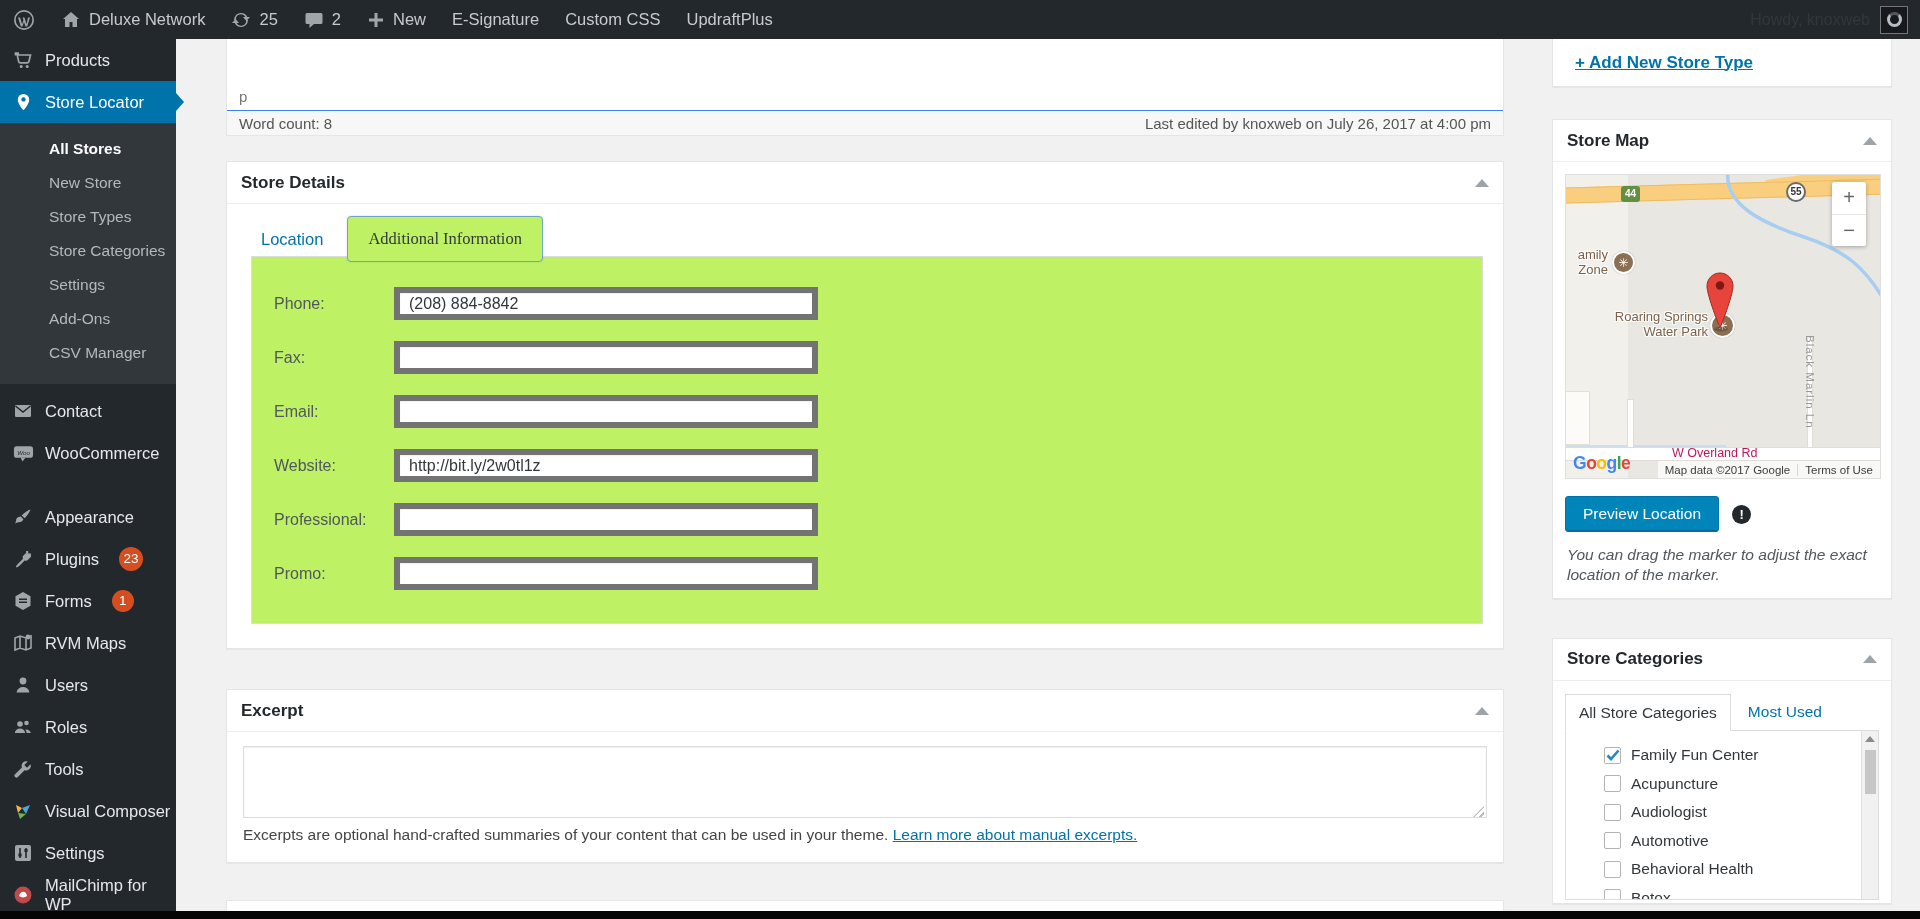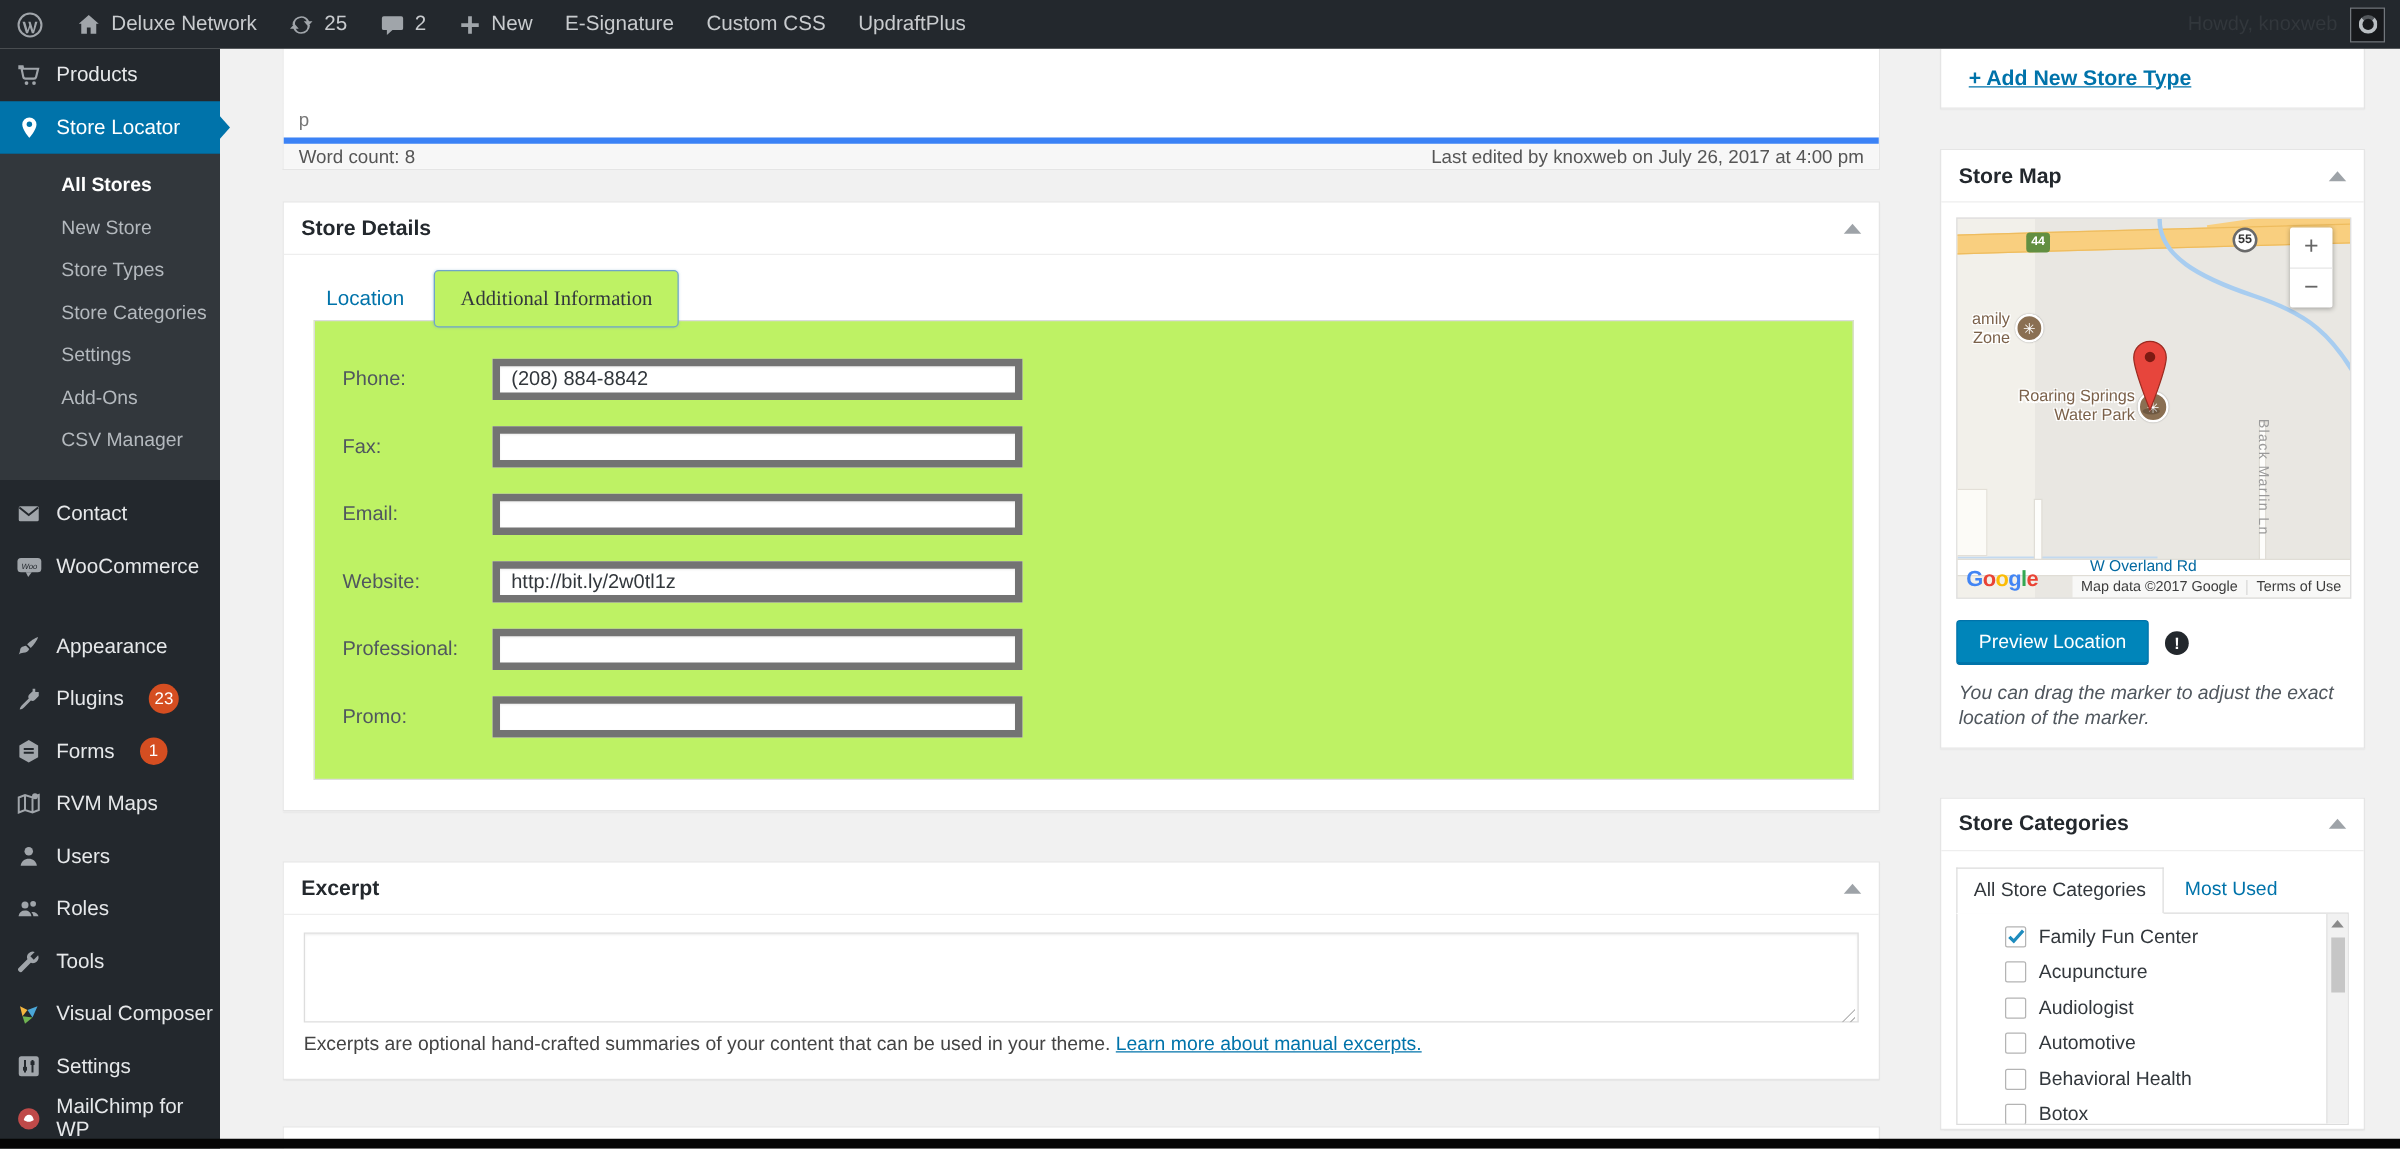--- a/index.html
+++ b/index.html
@@ -33,21 +33,21 @@
   
   #main { position:absolute; left:226px; top:39px; width:1278px; }
   .metabox { background:#fff; border:1px solid #e5e5e5; box-shadow:0 1px 1px rgba(0,0,0,.04); }
   .mb-header { height:42px; display:flex; align-items:center; padding:0 14px; font-size:17px; font-weight:bold; color:#23282d; border-bottom:1px solid #eee; cursor:pointer; }
   .toggle { margin-left:auto; width:0; height:0; border-left:7px solid transparent; border-right:7px solid transparent; border-bottom:8px solid #9ea3a8; cursor:pointer; }
 
   
   #editor-box { border:1px solid #e5e5e5; border-top:none; background:#fff; }
   .editor-blank { height:44px; background:#fff; }
   .editor-path { height:27px; display:flex; align-items:center; padding:0 12px; font-size:15px; color:#777; background:#fff; }
-  .editor-status { height:25px; display:flex; align-items:center; justify-content:space-between; padding:0 12px; background:#f7f7f7; border-top:5px solid #3b82f6; font-size:15px; color:#555; }
+  .editor-status { height:25px; display:flex; align-items:center; justify-content:space-between; padding:0 12px; background:#f7f7f7; border-top:1px solid #3b82f6; font-size:15px; color:#555; }
 
   
   #store-details { margin-top:25px; }
   .sd-body { padding:12px 20px 24px 24px; }
   .sd-tabs { position:relative; height:46px; display:flex; align-items:center; z-index:2; }
   .sd-tab-link { color:#0073aa; font-size:16.5px; padding-left:10px; margin-right:24px; cursor:pointer; }
   .sd-tab-active { height:46px; line-height:44px; background:#bef264; border:1px solid #6fa5c8; border-radius:4px; padding:0 20px; font-size:16.5px; color:#32373c; cursor:pointer; box-shadow:0 0 2px rgba(111,165,200,.4);font-family:Liberation Serif, serif; }
   .sd-panel { margin-top:-6px; border:1px solid #dcdcdc; padding:30px 0 12px 22px; position:relative; z-index:1; background:#bef264; }
   .field-row { display:flex; align-items:center; margin-bottom:21px; }
   .field-row label { width:120px; font-size:16px; color:#50575e; }
@@ -80,40 +80,40 @@
   .shield44 { position:absolute; left:55px; top:11px; width:19px; height:16px; background:#628f41; border-radius:3px; color:#fff; font-size:10px; font-weight:bold; text-align:center; line-height:16px; }
   .circle55 { position:absolute; left:220px; top:7px; width:20px; height:20px; background:#fff; border:2px solid #6a6a6a; border-radius:50%; color:#333; font-size:10px; font-weight:bold; text-align:center; line-height:16px; }
   .map-zoomctl { position:absolute; right:14px; top:7px; width:34px; height:64px; background:#fff; border-radius:2px; box-shadow:0 1px 4px rgba(0,0,0,.3); display:flex; flex-direction:column; cursor:pointer; }
   .map-zoomctl span { flex:1; display:flex; align-items:center; justify-content:center; font-size:20px; color:#666; }
   .map-zoomctl span:first-child { border-bottom:1px solid #e6e6e6; }
   .poi-label { position:absolute; color:#7b614a; font-size:13px; line-height:1.12; text-align:right; text-shadow:1px 1px 0 #fff,-1px -1px 0 #fff,1px -1px 0 #fff,-1px 1px 0 #fff; }
   .poi-icon { position:absolute; width:23px; height:23px; background:#8a6f52; border:2px solid #fff; border-radius:50%; box-shadow:0 0 1px rgba(0,0,0,.4); display:flex; align-items:center; justify-content:center; color:#fff; font-size:12px; }
   .map-road-v { position:absolute; background:#fdfdfb; box-shadow:0 0 0 1px #e0ddd6; }
   .map-road-h { position:absolute; left:0; width:316px; height:12px; top:273px; background:#fff; box-shadow:0 0 0 1px #e0ddd6; }
   .map-building { position:absolute; left:-3px; top:216px; width:27px; height:54px; background:#fcfbf7; border:1px solid #e3dfd7; }
-  .road-label-h { position:absolute; left:106px; top:271px; font-size:12.5px; color:#0369a1; }
+  .road-label-h { position:absolute; left:106px; top:271px; font-size:12.5px; color:#be185d; }
   .road-label-v { position:absolute; left:238px; top:160px; font-size:11.5px; color:#9a9a9a; writing-mode:vertical-rl; letter-spacing:1px; }
   .map-marker { position:absolute; left:137px; top:96px; }
   .google-logo { position:absolute; left:7px; top:278px; font-size:17.5px; font-weight:bold; letter-spacing:-0.5px; z-index:3; }
   .attrib { position:absolute; right:0; bottom:0; height:17px; display:flex; align-items:center; background:rgba(250,250,250,.85); font-size:11.5px; color:#3c3c3c; z-index:2; }
   .attrib .seg { padding:0 7px; white-space:nowrap; }
   .attrib .seg + .seg { border-left:1px solid #d7d7d7; cursor:pointer; }
   .preview-row { display:flex; align-items:center; margin-top:17px; }
   .btn-primary { background:#0085ba; border:1px solid #0073aa; box-shadow:inset 0 -1px 0 #006799; border-radius:3px; color:#fff; font-size:15.5px; padding:8px 17px; cursor:pointer; font-family:"Liberation Sans",sans-serif; }
   .bang-icon { margin-left:13px; width:19px; height:19px; border-radius:50%; background:#23282d; color:#fff; font-size:13px; font-weight:bold; display:flex; align-items:center; justify-content:center; cursor:pointer; }
   .map-note { margin-top:13px; font-style:italic; font-size:15.5px; color:#50575e; line-height:1.32; padding:0 2px; }
 
   
   #storecat-box { margin-top:39px; height:266px; }
   .cat-body { padding:12px 12px 0; }
   .cat-tabs { display:flex; align-items:flex-end; height:37px; position:relative; z-index:2; }
   .cat-tab-active { background:#fff; border:1px solid #dcdcdc; border-bottom:1px solid #fff; padding:0 13px; height:37px; line-height:36px; font-size:15.5px; color:#32373c; margin-bottom:-1px; cursor:pointer; }
   .cat-tab-link { color:#0073aa; font-size:15.5px; margin-left:17px; line-height:36px; cursor:pointer; }
   .cat-list { border:1px solid #dcdcdc; background:#fff; height:170px; position:relative; padding:10px 26px 0 14px; overflow:hidden; }
-  .cat-row { display:flex; align-items:flex-start; height:28.5px;padding-left:24px; }
+  .cat-row { display:flex; align-items:center; height:28.5px;padding-left:24px; }
   .checkbox { width:17px; height:17px; border:1px solid #b4b4b4; background:#fff; margin-right:10px; flex:none; display:flex; align-items:center; justify-content:center; cursor:pointer; border-radius:2px; }
   .cat-row span { font-size:15.5px; color:#32373c; }
   .scrollbar { position:absolute; right:0; top:0; bottom:0; width:17px; background:#f1f1f1; border-left:1px solid #e2e2e2; }
   .sb-up { height:17px; display:flex; align-items:center; justify-content:center; cursor:pointer; }
   .sb-up i { width:0; height:0; border-left:5px solid transparent; border-right:5px solid transparent; border-bottom:6px solid #8a8a8a; }
   .sb-thumb { margin:2px auto 0; width:11px; height:44px; background:#c6c6c6; cursor:pointer; }
 
   #bottom-strip { position:absolute; left:0; bottom:0; width:1920px; height:8px; background:#050505; z-index:70; }
 </style>
 </head>

